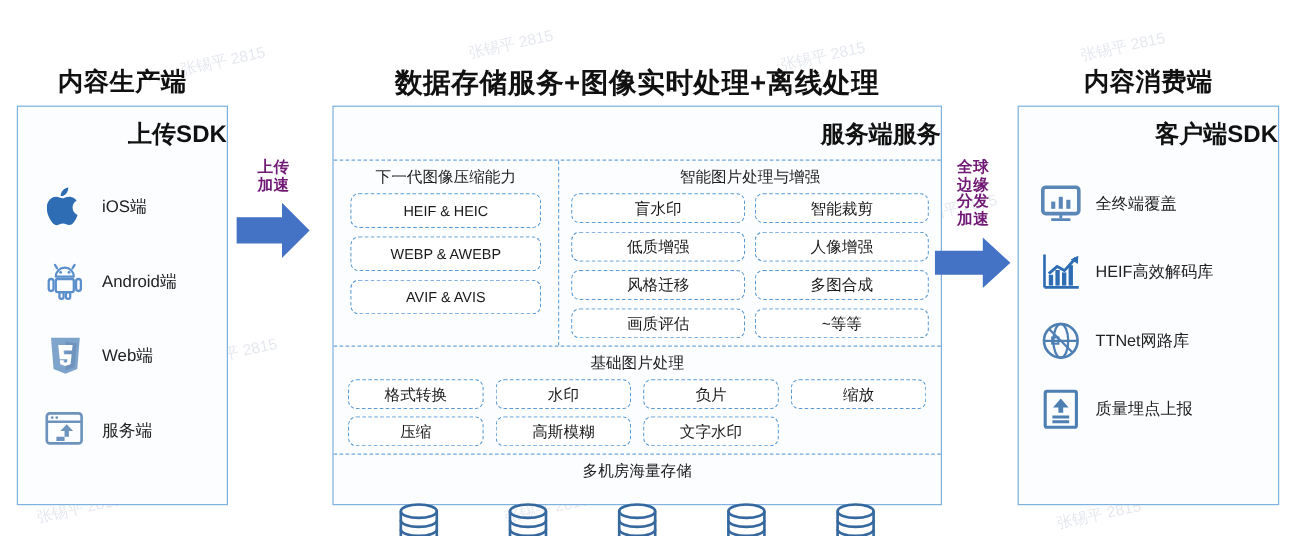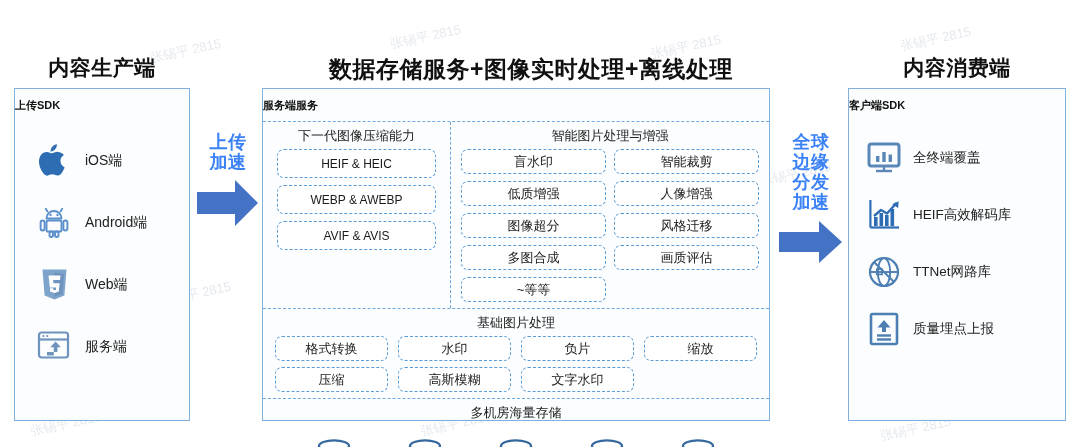--- a/index.html
+++ b/index.html
@@ -37,26 +37,26 @@
   #title-center { left: 277px; top: 54px; width: 508px; font-size: 23px; }
   #title-right  { left: 846px; top: 54px; width: 222px; font-size: 21px; }
 
   
   .panel {
     position: absolute;
     border: 1.4px solid #7FB0DE;
     background: #FBFDFE;
   }
   #panel-left   { left: 14px;  top: 88px;  width: 176px; height: 333px; }
-  #panel-center { left: 262px; top: 88px;  width: 508px; height: 333px; }
+  #panel-center { left: 277px; top: 88px;  width: 508px; height: 333px; }
   #panel-right  { left: 848px; top: 88px;  width: 218px; height: 333px; }
 
   .panel-head {
-    text-align: left;
-    font-size: 11px;
+    text-align: right;
+    font-size: 20px;
     font-weight: bold;
     color: #111;
     padding-top: 9px;
     padding-bottom: 8px;
   }
 
   
   .sdk-list { padding: 8px 0 0 0; }
   .sdk-row {
     display: flex;
@@ -137,23 +137,23 @@
     align-items: center;
     padding: 6px 26px 0 26px;
     height: 60px;
   }
 
   
   .arrow-group { position: absolute; text-align: center; }
   #arrow-left  { left: 196px; top: 132px; width: 64px; }
   #arrow-right { left: 778px; top: 132px; width: 66px; }
   .arrow-label {
-    font-size: 18px;
+    font-size: 13px;
     font-weight: bold;
-    color: #3b82f6;
+    color: #701a75;
     line-height: 1.12;
     letter-spacing: .5px;
     margin-bottom: 6px;
   }
   .arrow-label span { display: block; }
   .arrow-svg { display: block; margin: 0 auto; }
 </style>
 </head>
 <body>
 
@@ -258,21 +258,20 @@
         <div class="chip chip-big">WEBP &amp; AWEBP</div>
         <div class="chip chip-big">AVIF &amp; AVIS</div>
       </div>
       <div class="half-right">
         <div class="sec-title">智能图片处理与增强</div>
         <div class="grid3">
           <div class="chip chip-sm">盲水印</div>
           <div class="chip chip-sm">智能裁剪</div>
           <div class="chip chip-sm">低质增强</div>
           <div class="chip chip-sm">人像增强</div>
-          <div class="chip chip-sm">图像超分</div>
           <div class="chip chip-sm">风格迁移</div>
           <div class="chip chip-sm">多图合成</div>
           <div class="chip chip-sm">画质评估</div>
           <div class="chip chip-sm">~等等</div>
         </div>
       </div>
     </div>
 
     <div class="sec">
       <div class="sec-title">基础图片处理</div>

